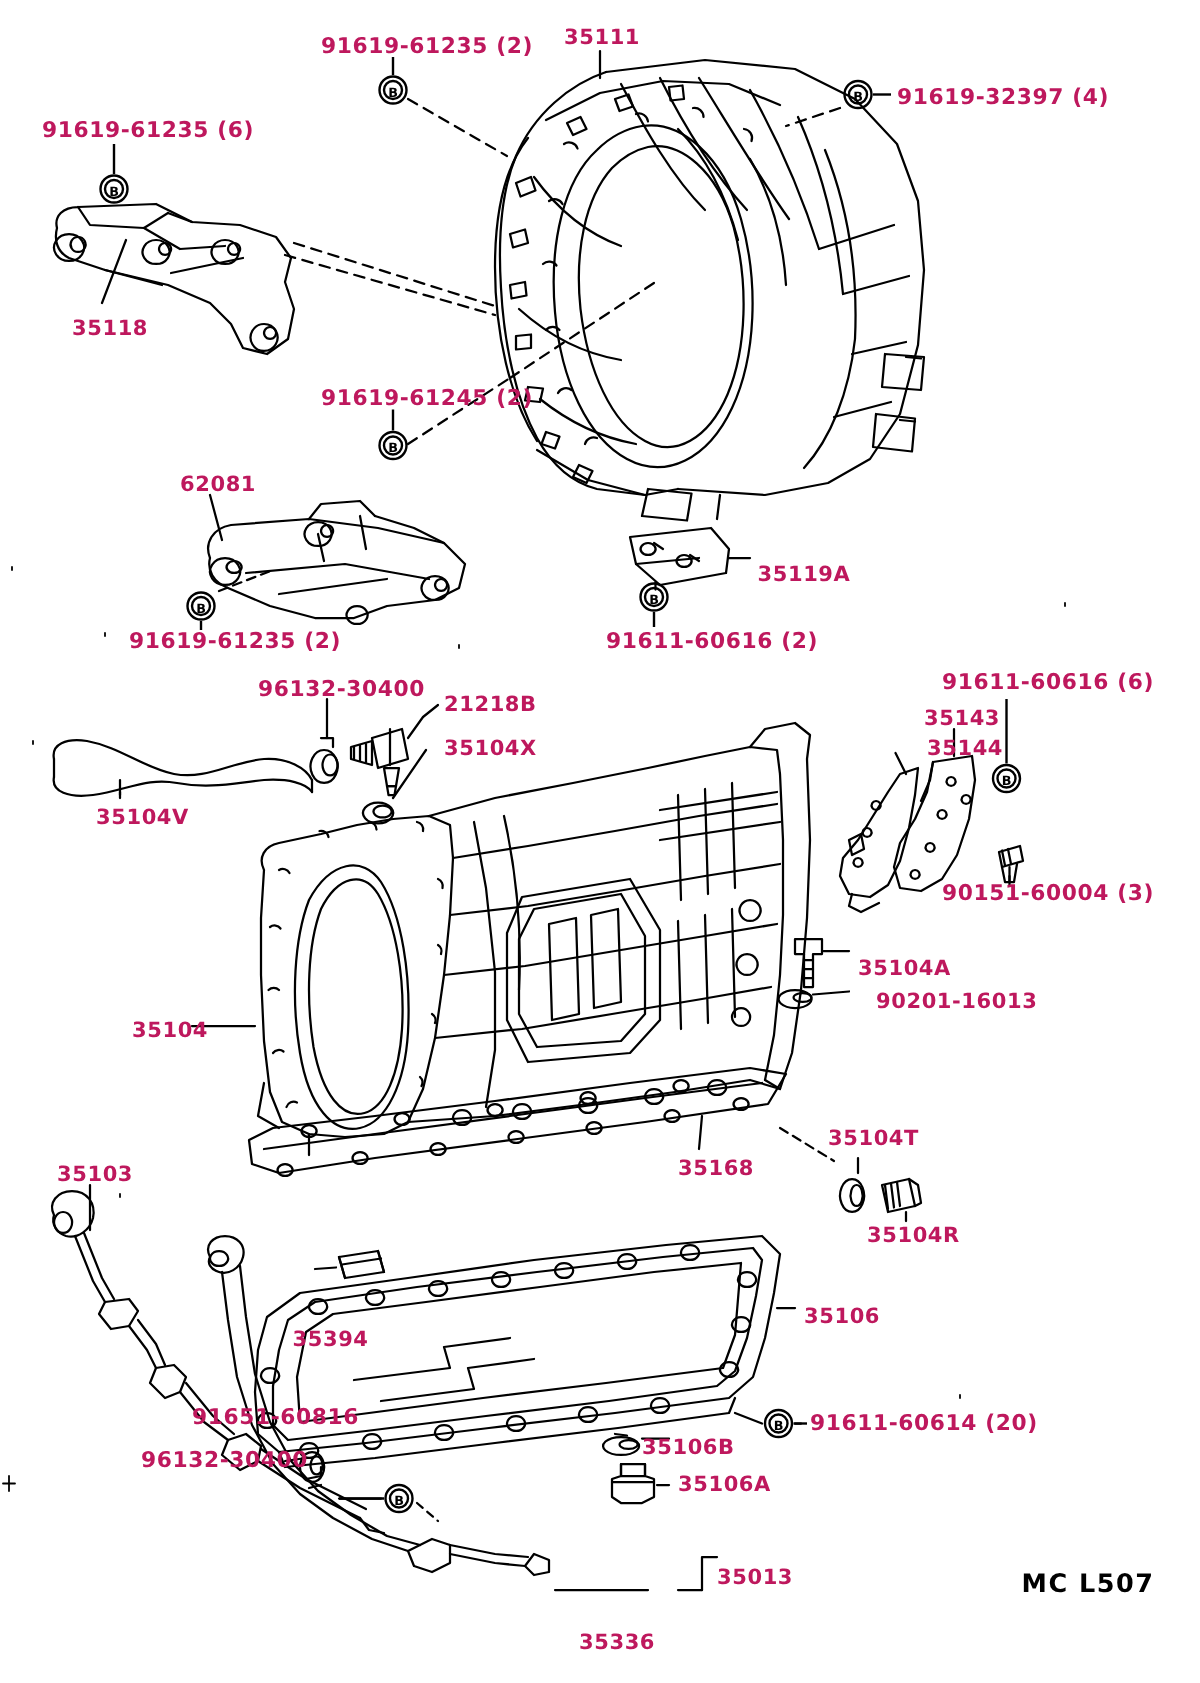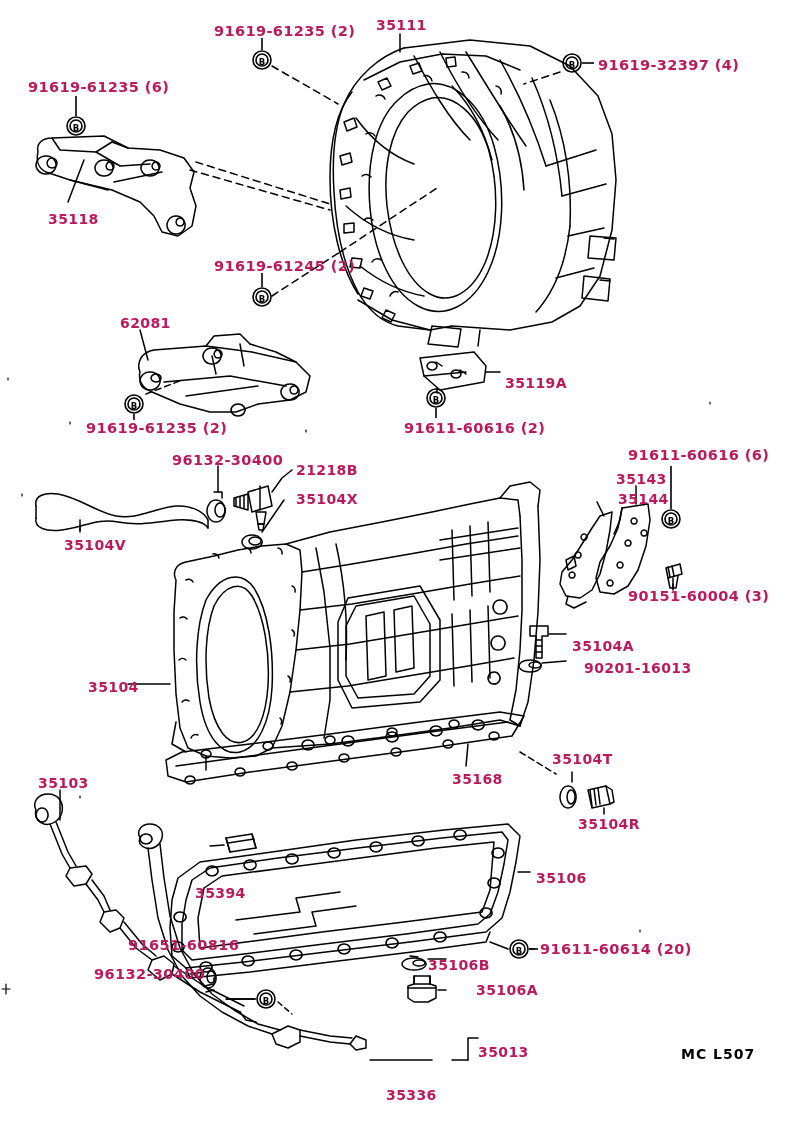--- a/index.html
+++ b/index.html
@@ -3,21 +3,21 @@
 <meta charset="utf-8">
 <style>
   html,body{margin:0;padding:0;background:#fff;}
   #page{position:relative;width:800px;height:1122px;background:#fff;
         font-family:"DejaVu Sans",sans-serif;overflow:hidden;}
   #art{position:absolute;left:0;top:0;width:800px;height:1122px;}
   .lbl{position:absolute;font-family:"DejaVu Sans",sans-serif;font-weight:bold;
        color:#be185d;white-space:nowrap;line-height:1;letter-spacing:0.4px;}
   .l15{font-size:14.5px;}
   .l16{font-size:14px;}
-  .wm{position:absolute;font-size:14px;font-weight:bold;letter-spacing:1px;}
+  .wm{position:absolute;font-size:17px;font-weight:bold;letter-spacing:1px;}
 </style>
 </head>
 <body>
 
 <div id="page">
 
 <svg id="art" viewBox="0 0 800 1122" xmlns="http://www.w3.org/2000/svg">
   <g fill="none" stroke="#000" stroke-width="1.5" stroke-linecap="round" stroke-linejoin="round">
 
     <g>
@@ -555,21 +555,21 @@
       <div class="lbl l16" style="left: 572px; top: 661px; margin-left: 12px;">90201-16013</div>
       <div class="lbl l16" style="left: 88px; top: 680px;">35104</div>
       <div class="lbl l16" style="left: 552px; top: 752px;">35104T</div>
       <div class="lbl l16" style="left: 452px; top: 772px;">35168</div>
       <div class="lbl l16" style="left: 38px; top: 776px;">35103</div>
       <div class="lbl l16" style="left: 578px; top: 817px;">35104R</div>
       <div class="lbl l16" style="left: 156px; top: 886px; margin-left: 39px;">35394</div>
       <div class="lbl l16" style="left: 536px; top: 871px;">35106</div>
       <div class="lbl l15" style="left: 540px; top: 942px;">91611-60614 (20)</div>
       <div class="lbl l16" style="left: 428px; top: 958px;">35106B</div>
-      <div class="lbl l16" style="left: 476px; top: 983px;">35106A</div>
+      <div class="lbl l16" style="left: 452px; top: 983px;">35106A</div>
       <div class="lbl l15" style="left: 94px; top: 967px;">96132-30400</div>
       <div class="lbl l15" style="left: 128px; top: 938px;">91651-60816</div>
       <div class="lbl l16" style="left: 386px; top: 1088px;">35336</div>
       <div class="lbl l16" style="left: 478px; top: 1045px;">35013</div>
     </div>
 
 <div class="wm" style="left:681px;top:1046px;">MC L507</div>
 
 </div>
 

